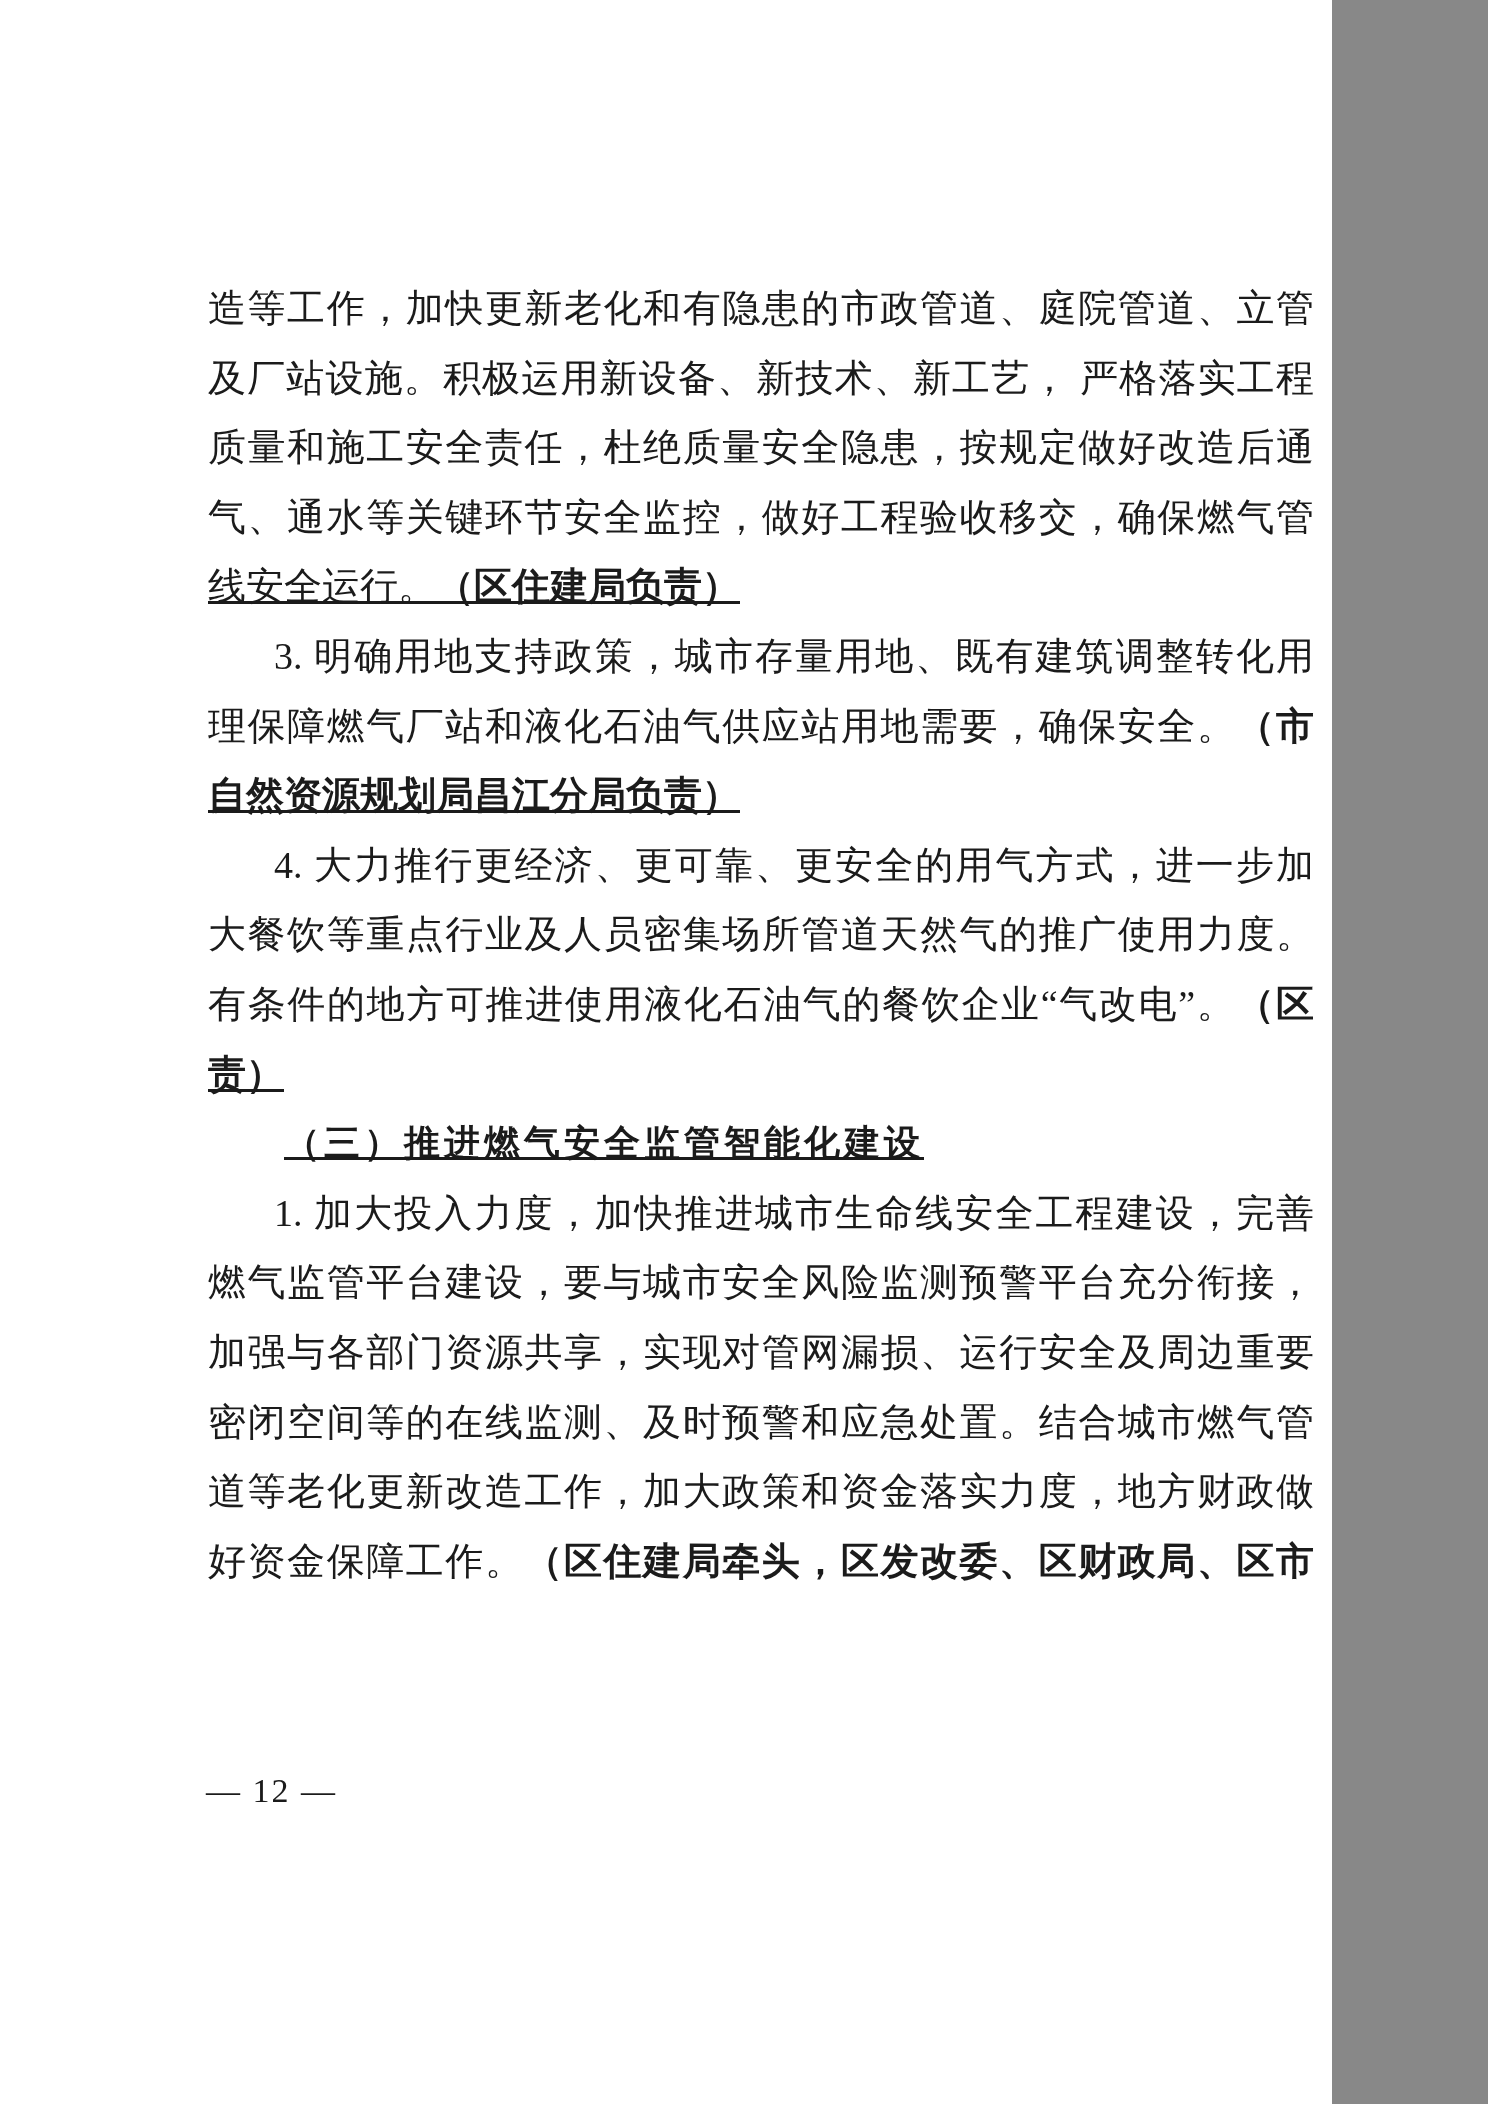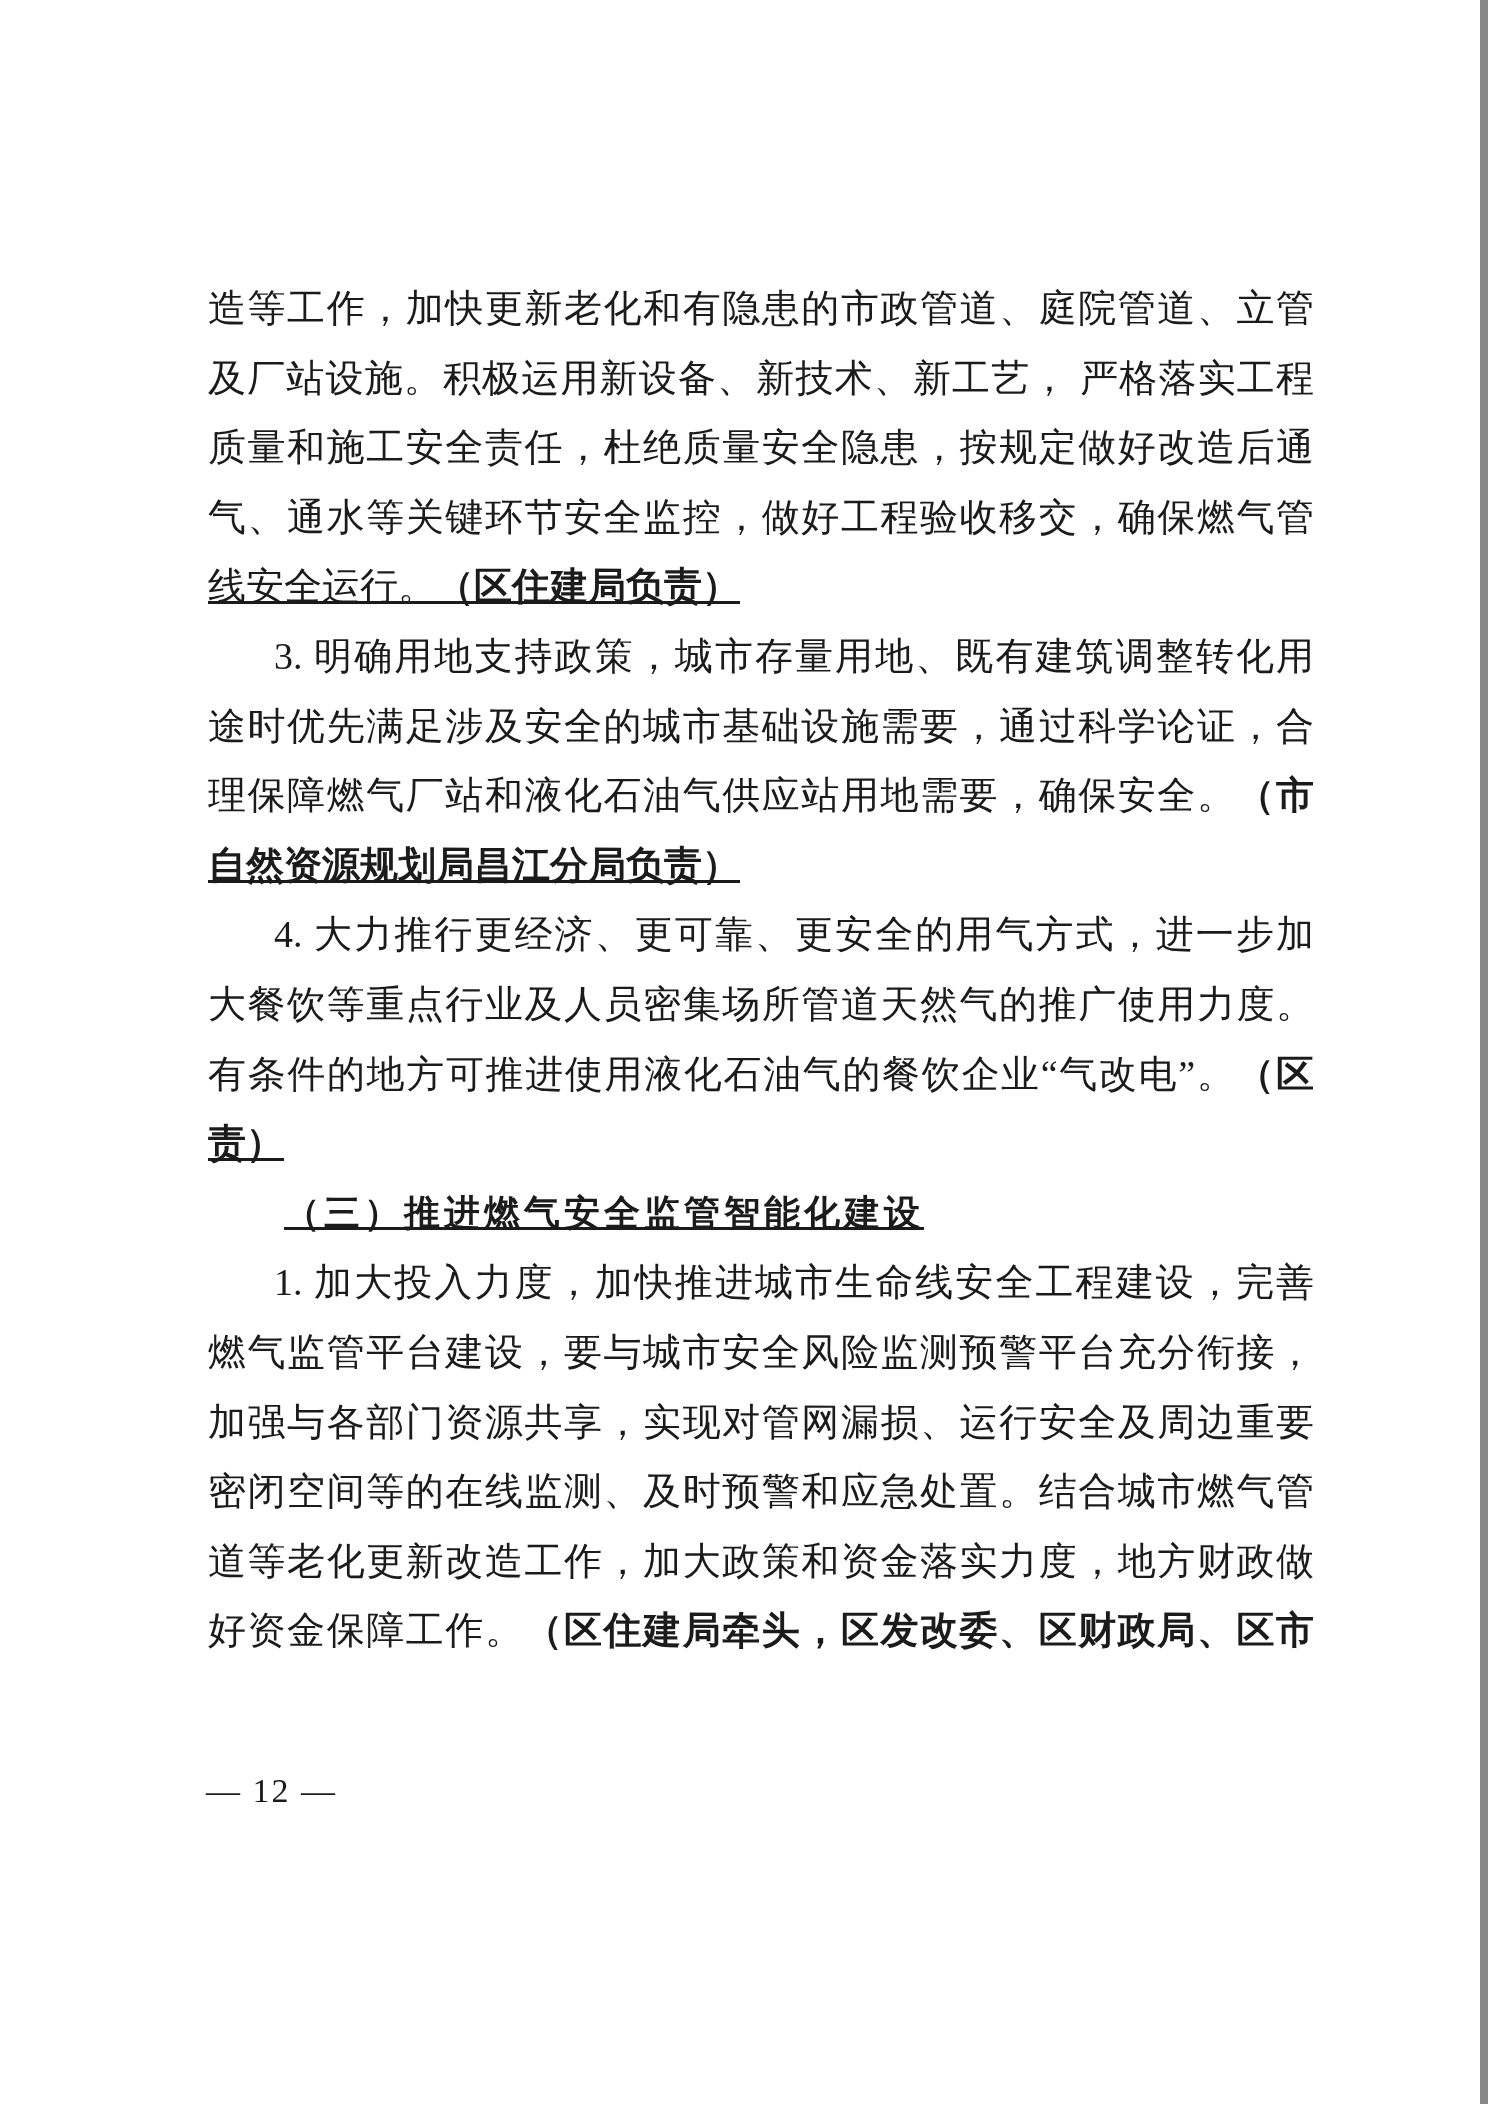--- a/index.html
+++ b/index.html
@@ -2,21 +2,21 @@
 <html><head>
 <meta charset="utf-8">
 <style>
   html, body {
     margin: 0;
     padding: 0;
     background: #888;
   }
   .page {
     position: relative;
-    width: 1480px;
+    width: 1332px;
     height: 2104px;
     background: #ffffff;
     overflow: hidden;
     font-family: "Liberation Serif", serif;
     color: #1b1b1b;
   }
   .text-block {
     position: absolute;
     left: 208px;
     top: 274px;
@@ -62,21 +62,20 @@
 <body>
 
 <div class="page">
   <div class="text-block">
       <div class="line justify indent-none"><span class="seg">造等工作，加快更新老化和有隐患的市政管道、庭院管道、立管</span></div>
       <div class="line justify indent-none"><span class="seg">及厂站设施。积极运用新设备、新技术、新工艺， 严格落实工程</span></div>
       <div class="line justify indent-none"><span class="seg">质量和施工安全责任，杜绝质量安全隐患，按规定做好改造后通</span></div>
       <div class="line justify indent-none"><span class="seg">气、通水等关键环节安全监控，做好工程验收移交，确保燃气管</span></div>
       <div class="line nojustify indent-none"><span class="seg">线安全运行。</span><span class="seg bold">（区住建局负责）</span></div>
       <div class="line justify indent-num"><span class="seg">3. 明确用地支持政策，城市存量用地、既有建筑调整转化用</span></div>
-      <div class="line justify indent-none"><span class="seg">途时优先满足涉及安全的城市基础设施需要，通过科学论证，合</span></div>
       <div class="line justify indent-none"><span class="seg">理保障燃气厂站和液化石油气供应站用地需要，确保安全。</span><span class="seg bold">（市</span></div>
       <div class="line nojustify indent-none"><span class="seg bold">自然资源规划局昌江分局负责）</span></div>
       <div class="line justify indent-num"><span class="seg">4. 大力推行更经济、更可靠、更安全的用气方式，进一步加</span></div>
       <div class="line justify indent-none"><span class="seg">大餐饮等重点行业及人员密集场所管道天然气的推广使用力度。</span></div>
       <div class="line justify indent-none"><span class="seg">有条件的地方可推进使用液化石油气的餐饮企业“气改电”。</span><span class="seg bold">（区</span></div>
       <div class="line nojustify indent-none"><span class="seg bold">责）</span></div>
       <div class="line nojustify indent-heading"><span class="seg bold">（三）推进燃气安全监管智能化建设</span></div>
       <div class="line justify indent-num"><span class="seg">1. 加大投入力度，加快推进城市生命线安全工程建设，完善</span></div>
       <div class="line justify indent-none"><span class="seg">燃气监管平台建设，要与城市安全风险监测预警平台充分衔接，</span></div>
       <div class="line justify indent-none"><span class="seg">加强与各部门资源共享，实现对管网漏损、运行安全及周边重要</span></div>

